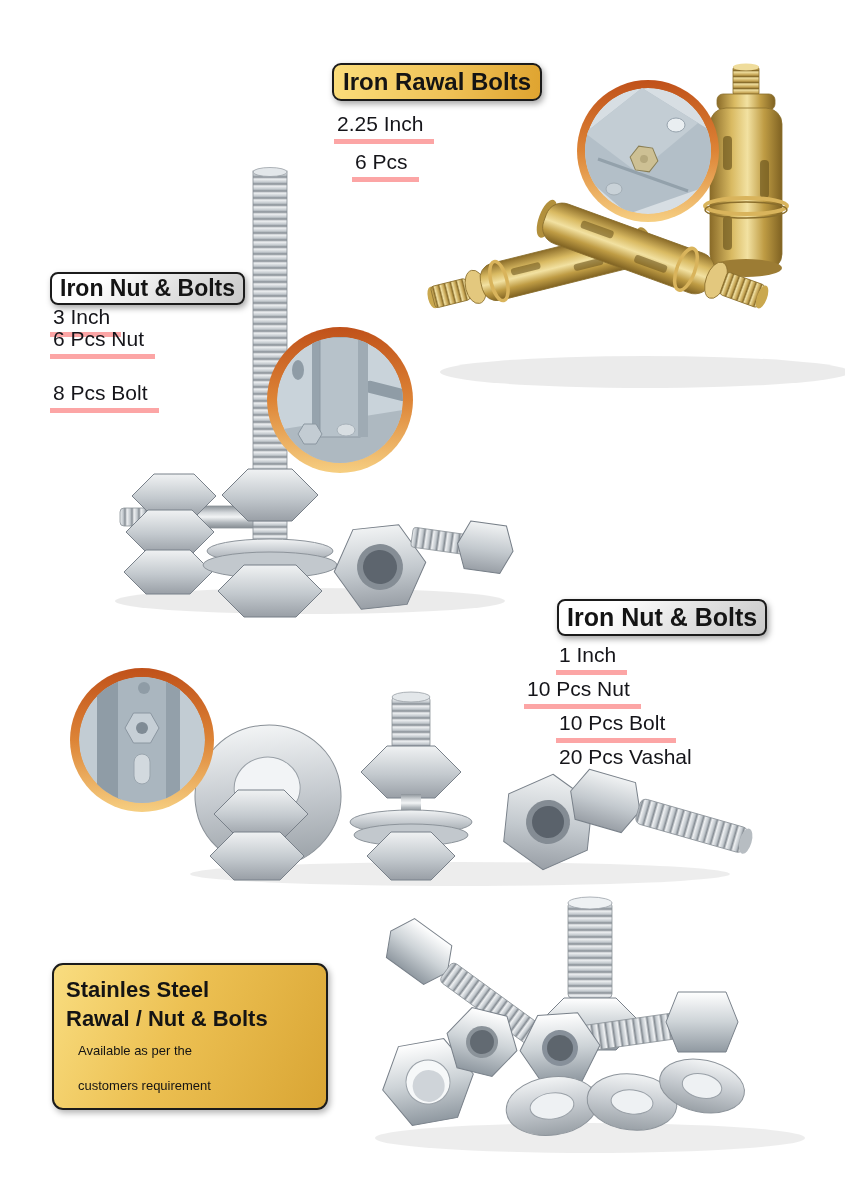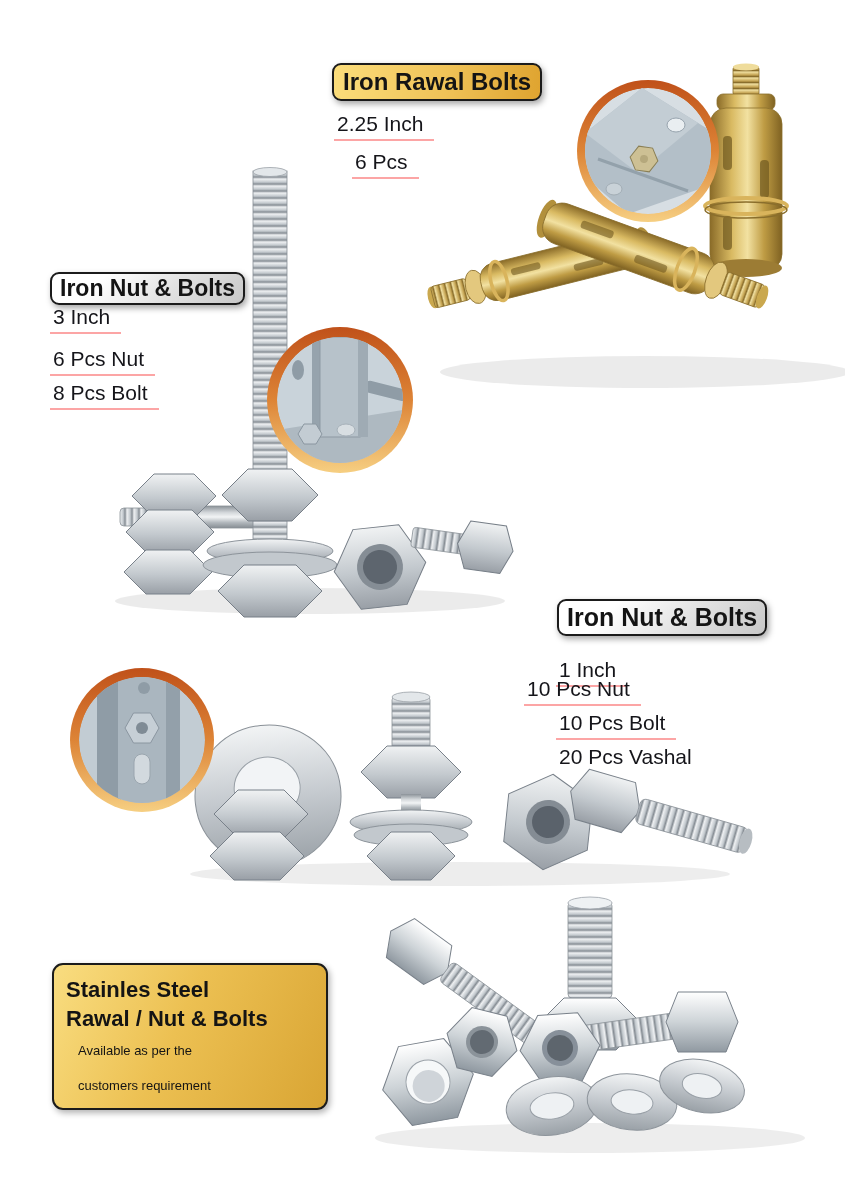--- a/index.html
+++ b/index.html
@@ -4,34 +4,34 @@
 <style>
   html,body{margin:0;padding:0;}
   body{width:845px;height:1200px;background:#ffffff;font-family:"Liberation Sans",sans-serif;overflow:hidden;}
   .page{position:relative;width:845px;height:1200px;background:#ffffff;}
   svg.art{position:absolute;left:0;top:0;z-index:1;}
   .overlay{position:absolute;left:0;top:0;width:845px;height:1200px;z-index:2;pointer-events:none;}
 
   .badge{position:absolute;display:inline-block;border:2.5px solid #1b1b1b;border-radius:9px;
          font-weight:bold;color:#141414;white-space:nowrap;box-shadow:2px 3px 6px rgba(0,0,0,.35);}
   .badge.gold{background:linear-gradient(95deg,#fbdd7b 0%,#efc257 55%,#dfa430 100%);}
-  .badge.gray{background:linear-gradient(135deg,#ffffff 25%,#e3e3e3 60%,#c8c8c8 100%);}
+  .badge.gray{background:linear-gradient(135deg,#ffffff 25%,#e3e3e3 60%,#c8c8c8 100%);border-radius:8px;}
   #badge-rawal{left:332px;top:63px;font-size:24px;padding:3px 9px;}
   #badge-3in{left:50px;top:272px;font-size:23px;padding:1px 8px;}
   #badge-1in{left:557px;top:599px;font-size:25px;padding:2px 8px;}
 
-  .spec{position:absolute;font-size:21px;color:#15151a;border-bottom:2px solid #fca5a5;
+  .spec{position:absolute;font-size:21px;color:#15151a;border-bottom:5px solid #fca5a5;
         padding:0 11px 3px 3px;white-space:nowrap;}
   .spec.no-line{border-bottom:none;}
   #spec-r0{left:334px;top:112px;}
   #spec-r1{left:352px;top:150px;}
   #spec-a0{left:50px;top:305px;text-align:right;}
-  #spec-a1{left:50px;top:347px;}
+  #spec-a1{left:50px;top:327px;}
   #spec-a2{left:50px;top:381px;}
-  #spec-b0{left:556px;top:658px;}
+  #spec-b0{left:556px;top:643px;}
   #spec-b1{left:524px;top:677px;}
   #spec-b2{left:556px;top:711px;}
   #spec-b3{left:556px;top:745px;}
 
   #gold-box{position:absolute;left:52px;top:963px;width:276px;height:147px;box-sizing:border-box;
             border:2.5px solid #1b1b1b;border-radius:11px;padding:10px 12px;
             background:linear-gradient(115deg,#f9dd80 0%,#ecc052 45%,#d9a534 100%);
             box-shadow:2px 3px 6px rgba(0,0,0,.3);}
   .gold-title{font-size:22px;font-weight:bold;line-height:29px;color:#141414;white-space:nowrap;}
   .gold-desc{font-size:13px;line-height:35px;color:#141414;white-space:nowrap;margin-left:12px;}

